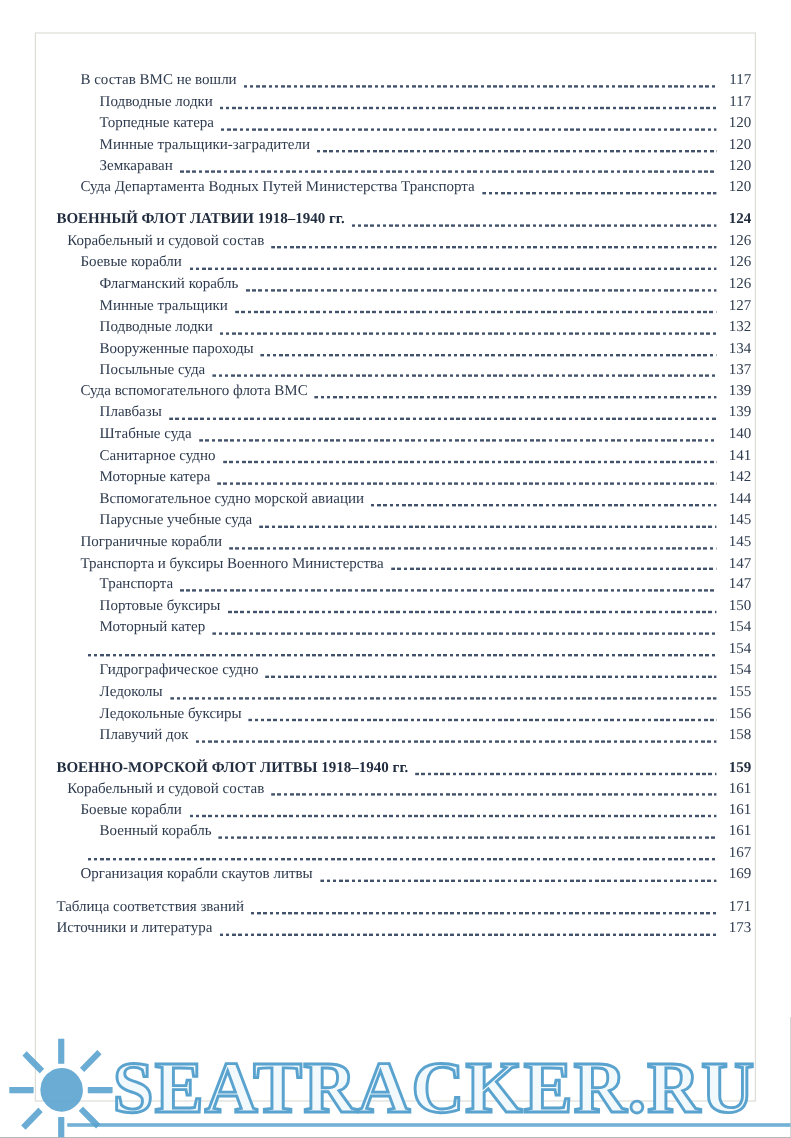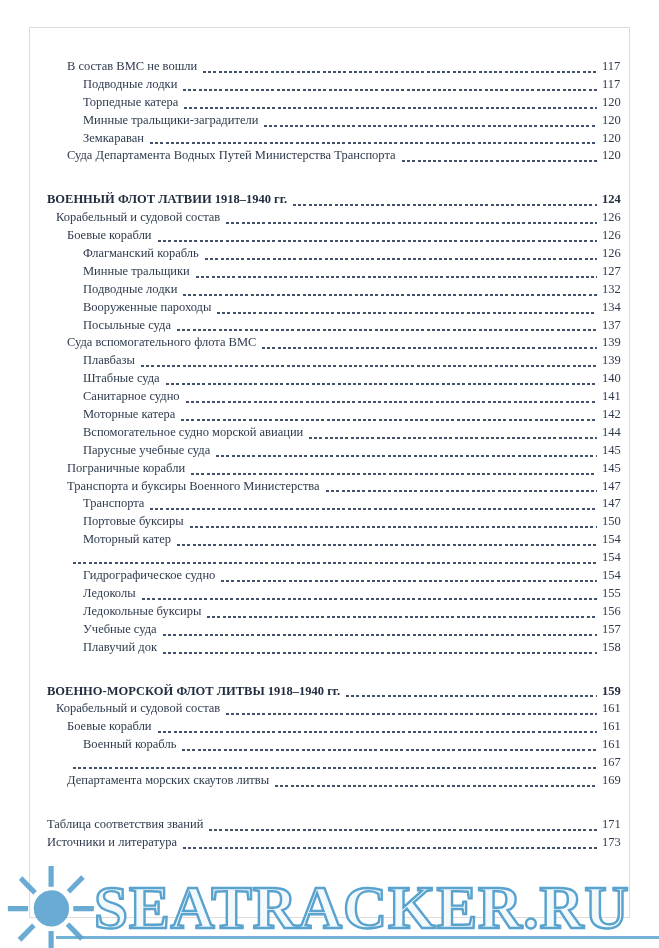--- a/index.html
+++ b/index.html
@@ -35,28 +35,28 @@
     flex:1 1 auto;
     height:2px;
     margin:0 5px 3px 6px;
     align-self:flex-end;
     background:repeating-linear-gradient(90deg,#43526b 0 3px, transparent 3px 5.2px);
     min-width:10px;
   }
   .pagenum {
     flex:0 0 auto;
     min-width:24px;
-    text-align:left;
+    text-align:right;
   }
   .lvl-0 { padding-left:0; }
   .lvl-1 { padding-left:9px; }
   .lvl-2 { padding-left:20px; }
   .lvl-3 { padding-left:36px; }
   .bold  { font-weight:bold; color:#222e40; }
-  .gap   { margin-top:26px;font-family:Liberation Serif, serif; }
+  .gap   { margin-top:9px;font-family:Liberation Serif, serif; }
 
   .watermark {
     position:absolute;
     left:0; right:0; bottom:0;
     height:100px;
     pointer-events:none;
   }
   .wm-line {
     position:absolute;
     left:56px; right:0; bottom:9px;
@@ -237,25 +237,20 @@
     <span class="label">Ледоколы</span>
     <span class="leader"></span>
     <span class="pagenum">155</span>
   </div>
       <div class="row lvl-3">
     <span class="label">Ледокольные буксиры</span>
     <span class="leader"></span>
     <span class="pagenum">156</span>
   </div>
       <div class="row lvl-3">
-    <span class="label">Учебные суда</span>
-    <span class="leader"></span>
-    <span class="pagenum">157</span>
-  </div>
-      <div class="row lvl-3">
     <span class="label">Плавучий док</span>
     <span class="leader"></span>
     <span class="pagenum">158</span>
   </div>
       <div class="row lvl-0 bold gap">
     <span class="label">ВОЕННО-МОРСКОЙ ФЛОТ ЛИТВЫ 1918–1940 гг.</span>
     <span class="leader"></span>
     <span class="pagenum">159</span>
   </div>
       <div class="row lvl-1">
@@ -271,21 +266,21 @@
       <div class="row lvl-3">
     <span class="label">Военный корабль</span>
     <span class="leader"></span>
     <span class="pagenum">161</span>
   </div>
       <div class="row lvl-2">
     <span class="leader"></span>
     <span class="pagenum">167</span>
   </div>
       <div class="row lvl-2">
-    <span class="label">Департамента морских скаутов литвы</span>
+    <span class="label">Организация корабли скаутов литвы</span>
     <span class="leader"></span>
     <span class="pagenum">169</span>
   </div>
       <div class="row lvl-0 gap">
     <span class="label">Таблица соответствия званий</span>
     <span class="leader"></span>
     <span class="pagenum">171</span>
   </div>
       <div class="row lvl-0">
     <span class="label">Источники и литература</span>

